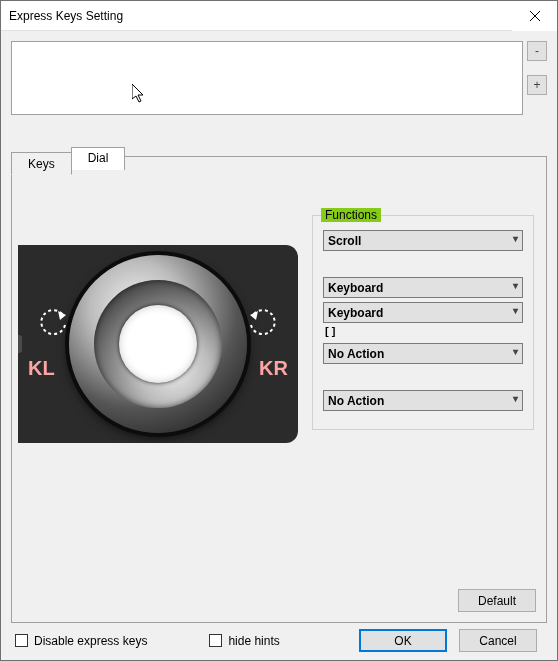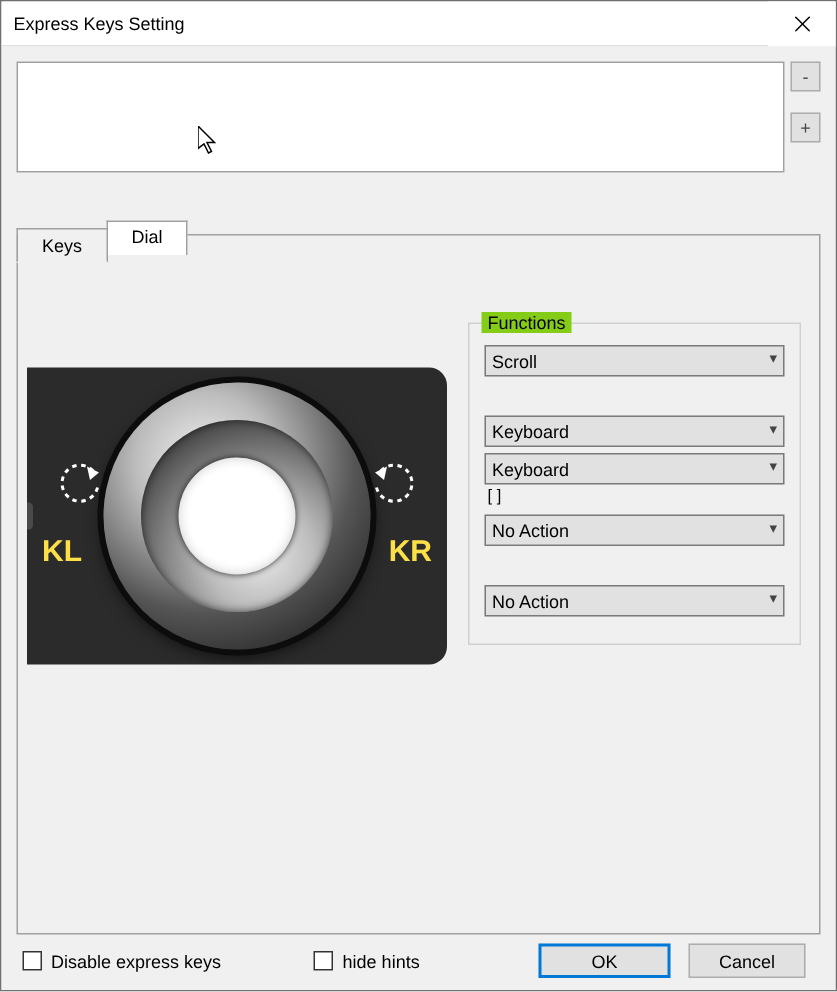--- a/index.html
+++ b/index.html
@@ -160,21 +160,21 @@
     box-shadow: inset 0 0 6px rgba(0,0,0,0.6);
   }
   .dial-inner {
     width: 78px; height: 78px;
     border-radius: 50%;
     background: #fff;
     box-shadow: inset 0 0 8px rgba(0,0,0,0.2), 0 0 4px rgba(0,0,0,0.8);
   }
   .kl-label, .kr-label {
     position: absolute;
-    color: #fde047;
+    color: #fca5a5;
     font-weight: bold;
     font-size: 20px;
     font-family: Arial, sans-serif;
   }
   .kl-label { left: 10px; top: 112px; }
   .kr-label { right: 10px; top: 112px; }
   .arrow-l, .arrow-r {
     position: absolute;
     top: 60px;
     width: 34px; height: 34px;
@@ -211,21 +211,21 @@
     background: #e1e1e1;
     display: flex; align-items: center;
     position: relative;
     font-size: 12px;
     padding-left: 4px;
   }
   .select .chev {
     position: absolute; right: 4px; top: 2px;
     font-size: 10px; color: #444;
   }
-  .func-rows { display:flex; flex-direction:column; }
+  .func-rows { display:flex; flex-direction:column;font-weight:bold; }
   .sub-text {
     font-size: 11px;
     padding: 2px 0 2px 2px;
   }
   .gap-lg { margin-top: 26px; }
   .gap-sm { margin-top: 4px; }
 
   .default-btn-wrap {
     position: absolute;
     right: 10px; bottom: 10px;
@@ -356,20 +356,25 @@
               </div>
 
               <div class="select gap-lg">
                 <span>No Action</span>
                 <span class="chev">▾</span>
               </div>
 
             </div>
           </div>
 
+          <div class="default-btn-wrap">
+            <div class="btn">
+              <span>Default</span>
+            </div>
+          </div>
 
         </div>
       </div>
     </div>
 
     <div class="bottom-bar">
       <label class="checkbox">
         <span class="box"></span>
         <span>Disable express keys</span>
       </label>

